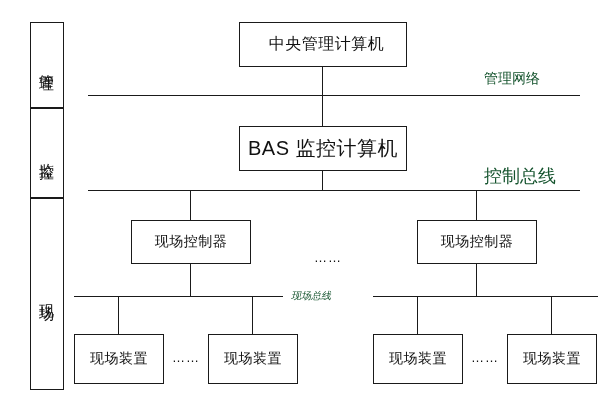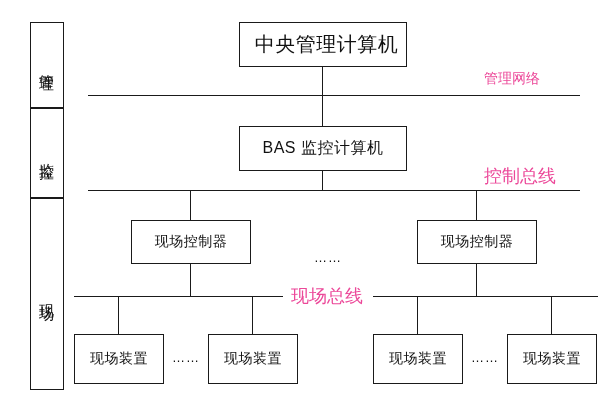--- a/index.html
+++ b/index.html
@@ -33,21 +33,21 @@
     height: 0;
     border-top: 1.6px solid #1a1a1a;
   }
   .vline {
     position: absolute;
     width: 0;
     border-left: 1.6px solid #1a1a1a;
   }
   .label {
     position: absolute;
-    color: #ec4899;
+    color: #14532d;
     white-space: nowrap;
     background: #ffffff;
   }
   .dots {
     position: absolute;
     color: #111111;
     white-space: nowrap;
     letter-spacing: 1px;
     background: #ffffff;
     text-align: center;
@@ -68,22 +68,22 @@
     letter-spacing: 2px;
     color: #111111;
     font-size: 15px;
     line-height: 1;
   }
   
   #stage-manage { left: 30px;  top: 22px;  width: 34px; height: 86px; }
   #stage-monitor{ left: 30px;  top: 108px; width: 34px; height: 90px; }
   #stage-field  { left: 30px;  top: 198px; width: 34px; height: 192px; }
 
-  #box-central { left: 239px; top: 22px;  width: 168px; height: 45px; font-size: 20px; padding-left: 7px; }
-  #box-bas     { left: 239px; top: 126px; width: 168px; height: 45px; font-size: 16px; }
+  #box-central { left: 239px; top: 22px;  width: 168px; height: 45px; font-size: 16px; padding-left: 7px; }
+  #box-bas     { left: 239px; top: 126px; width: 168px; height: 45px; font-size: 20px; }
 
   #box-ctrl-left  { left: 131px; top: 220px; width: 120px; height: 44px; font-size: 14px; }
   #box-ctrl-right { left: 417px; top: 220px; width: 120px; height: 44px; font-size: 14px; }
 
   #box-dev-1 { left: 74px;  top: 334px; width: 90px; height: 50px; font-size: 14px; }
   #box-dev-2 { left: 208px; top: 334px; width: 90px; height: 50px; font-size: 14px; }
   #box-dev-3 { left: 373px; top: 334px; width: 90px; height: 50px; font-size: 14px; }
   #box-dev-4 { left: 507px; top: 334px; width: 90px; height: 50px; font-size: 14px; }
 
   
@@ -106,22 +106,22 @@
   #conn-dev-2 { left: 252px; top: 296px; height: 38px; }
   #conn-dev-3 { left: 417px; top: 296px; height: 38px; }
   #conn-dev-4 { left: 551px; top: 296px; height: 38px; }
 
   
   #label-management-net { left: 484px; top: 70px;  font-size: 14px; }
   #label-control-bus    { left: 484px; top: 164px; font-size: 18px; }
 
   
   #label-field-bus {
-    left: 287px; top: 286px; font-size: 18px;
-    padding: 0 4px; line-height: 20px;
+    left: 287px; top: 286px; font-size: 10px;
+    padding: 0 4px; line-height: 20px; font-style: italic;
   }
 
   
   #dots-controllers { left: 298px; top: 250px; width: 60px; font-size: 13px; }
   #dots-dev-left    { left: 164px; top: 350px; width: 44px; font-size: 13px; }
   #dots-dev-right   { left: 463px; top: 350px; width: 44px; font-size: 13px; }
 </style>
 </head>
 <body>
 

